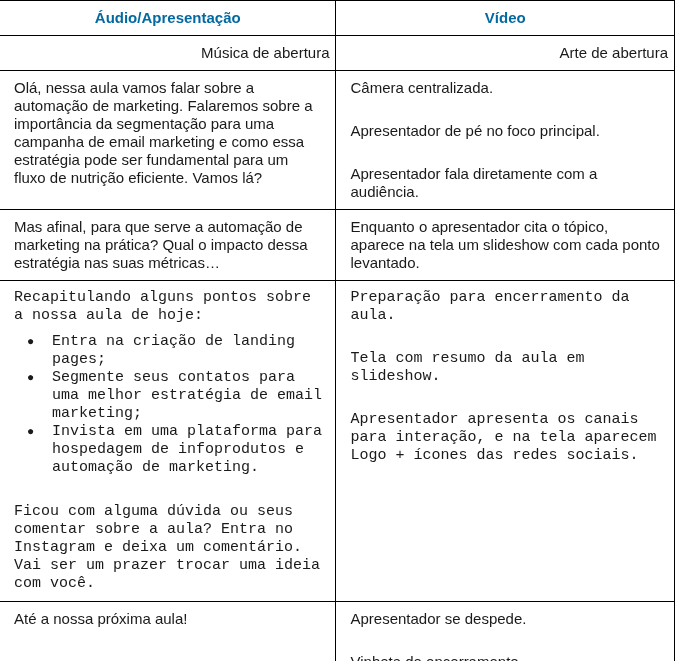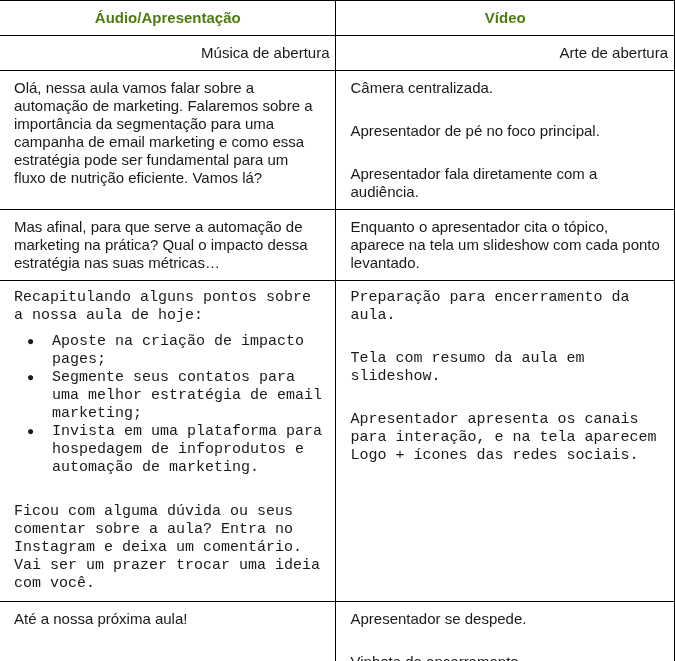--- a/index.html
+++ b/index.html
@@ -3,21 +3,21 @@
 <meta charset="utf-8">
 <style>
   html, body { margin: 0; padding: 0; background: #ffffff; }
   body { width: 675px; height: 661px; overflow: hidden; position: relative;
          font-family: "Liberation Sans", sans-serif; color: #1a1a1a; }
   table.script { position: absolute; left: -1px; top: 0; border-collapse: collapse;
                  table-layout: fixed; width: 676px; }
   table.script td, table.script th { border: 1px solid #000; vertical-align: top;
                  font-size: 15px; line-height: 18px; padding: 0 6px; }
   col.c1 { width: 336px; } col.c2 { width: 338px; }
-  th { font-weight: bold; text-align: center; height: 34px; vertical-align: middle !important; color: #4d7c0f; }
+  th { font-weight: bold; text-align: center; height: 34px; vertical-align: middle !important; color: #0369a1; }
   td.center { text-align: right; height: 34px; vertical-align: middle !important; }
   td p { margin: 8px; }
   td .gap { height: 9px; }
   .r1 td { padding-top: 8px; height: 117px; }
   .r2 td { padding-top: 8px; height: 62px; }
   .r3 td { padding-top: 8px; height: 62px; }
   .r4 td { padding-top: 8px; height: 243px; font-family: Liberation Mono, monospace; }
   .r5 td { padding-top: 8px; height: 62px; }
   ul.bullets { margin: 0; padding-left: 46px; list-style: none; }
   ul.bullets li { position: relative; }
@@ -57,21 +57,21 @@
       <p>Mas afinal, para que serve a automação de marketing na prática? Qual o impacto dessa estratégia nas suas métricas…</p>
     </td>
     <td>
       <p>Enquanto o apresentador cita o tópico, aparece na tela um slideshow com cada ponto levantado.</p>
     </td>
   </tr>
   <tr class="r4">
     <td>
       <p>Recapitulando alguns pontos sobre a nossa aula de hoje:</p>
       <ul class="bullets">
-        <li><span class="bullet">●</span><span>Aposte na criação de impacto pages;</span></li>
+        <li><span class="bullet">●</span><span>Entra na criação de landing pages;</span></li>
         <li><span class="bullet">●</span><span>Segmente seus contatos para uma melhor estratégia de email marketing;</span></li>
         <li><span class="bullet">●</span><span>Invista em uma plataforma para hospedagem de infoprodutos e automação de marketing.</span></li>
       </ul>
       <div style="height:18px"></div>
       <p>Ficou com alguma dúvida ou seus comentar sobre a aula? Entra no Instagram e deixa um comentário. Vai ser um prazer trocar uma ideia com você.</p>
     </td>
     <td>
       <p>Preparação para encerramento da aula.</p>
       <div class="gap"></div>
       <p>Tela com resumo da aula em slideshow.</p>

